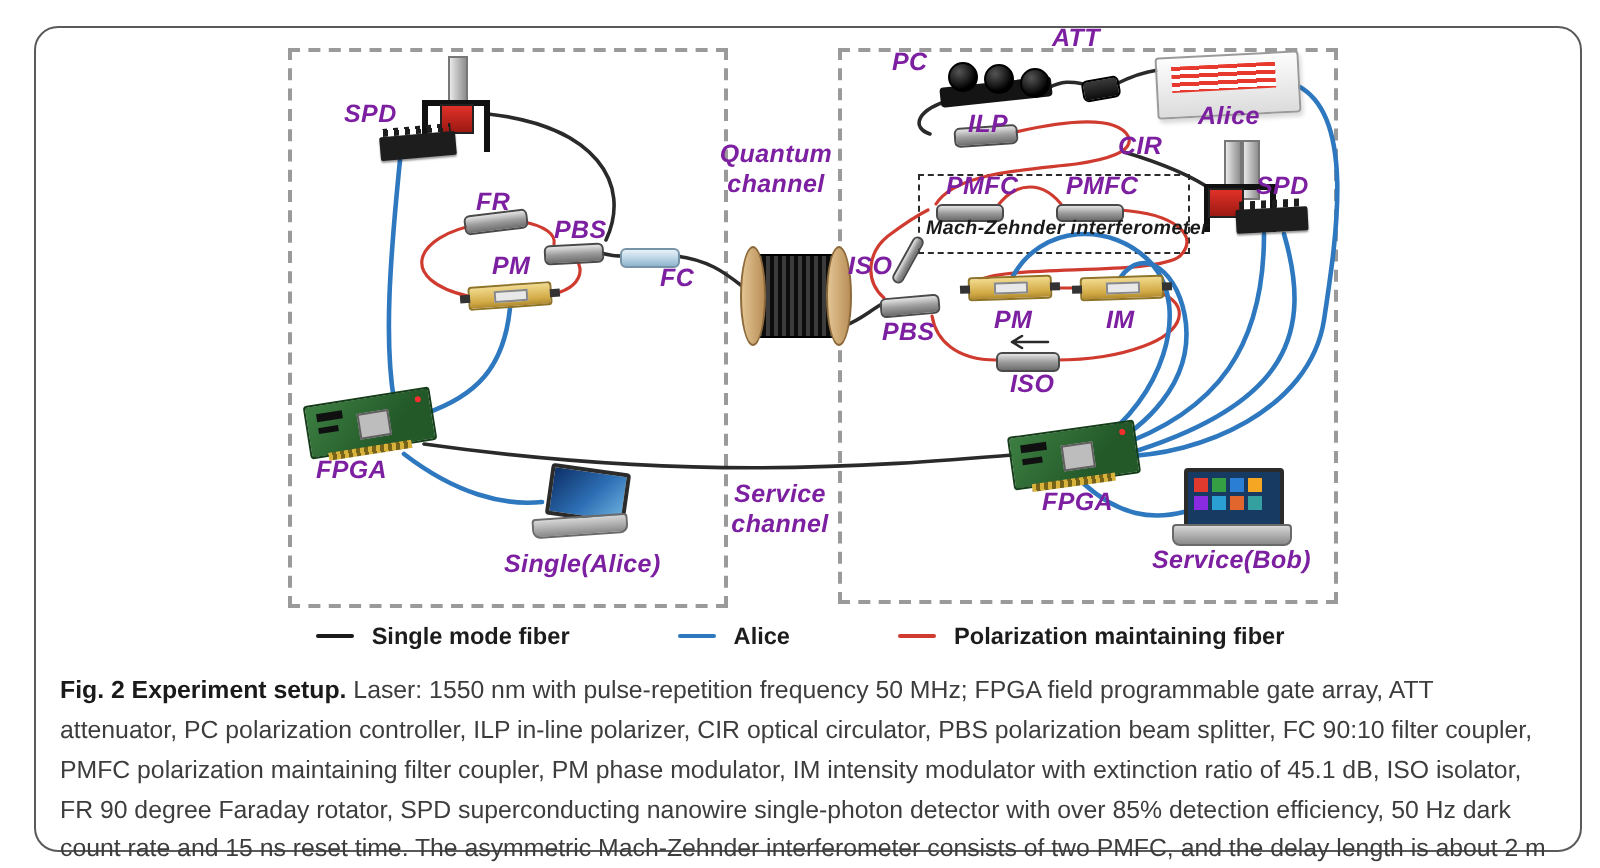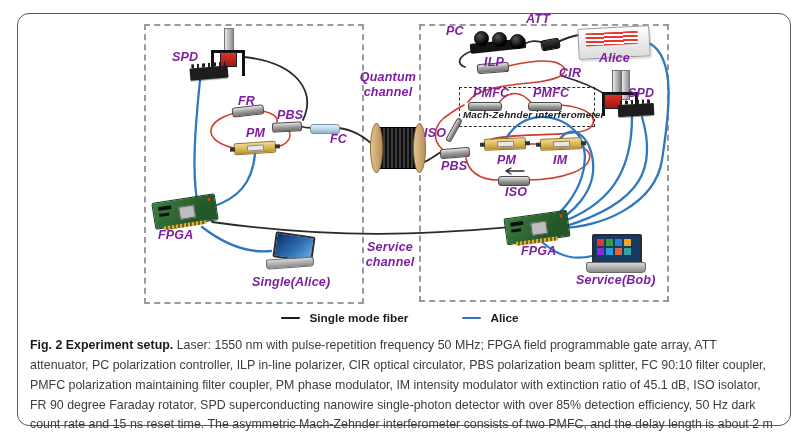--- a/index.html
+++ b/index.html
@@ -248,19 +248,23 @@
 
   <div class="legend">
     <div class="item">
       <span class="swatch" style="background: rgb(26, 26, 26);"></span>
       <span class="txt">Single mode fiber</span>
     </div>
     <div class="item">
       <span class="swatch" style="background: rgb(46, 120, 192);"></span>
       <span class="txt">Alice</span>
     </div>
+    <div class="item">
+      <span class="swatch" style="background: rgb(208, 59, 48);"></span>
+      <span class="txt">Polarization maintaining fiber</span>
+    </div>
   </div>
 
   <div class="caption">
     <b>Fig. 2 Experiment setup.</b>
     <span>Laser: 1550 nm with pulse-repetition frequency 50 MHz; FPGA field programmable gate array, ATT attenuator, PC polarization controller, ILP in-line polarizer, CIR optical circulator, PBS polarization beam splitter, FC 90:10 filter coupler, PMFC polarization maintaining filter coupler, PM phase modulator, IM intensity modulator with extinction ratio of 45.1 dB, ISO isolator, FR 90 degree Faraday rotator, SPD superconducting nanowire single-photon detector with over 85% detection efficiency, 50 Hz dark count rate and 15 ns reset time. The asymmetric Mach-Zehnder interferometer consists of two PMFC, and the delay length is about 2 m</span>
   </div>
 </div>
 
 </body></html>

